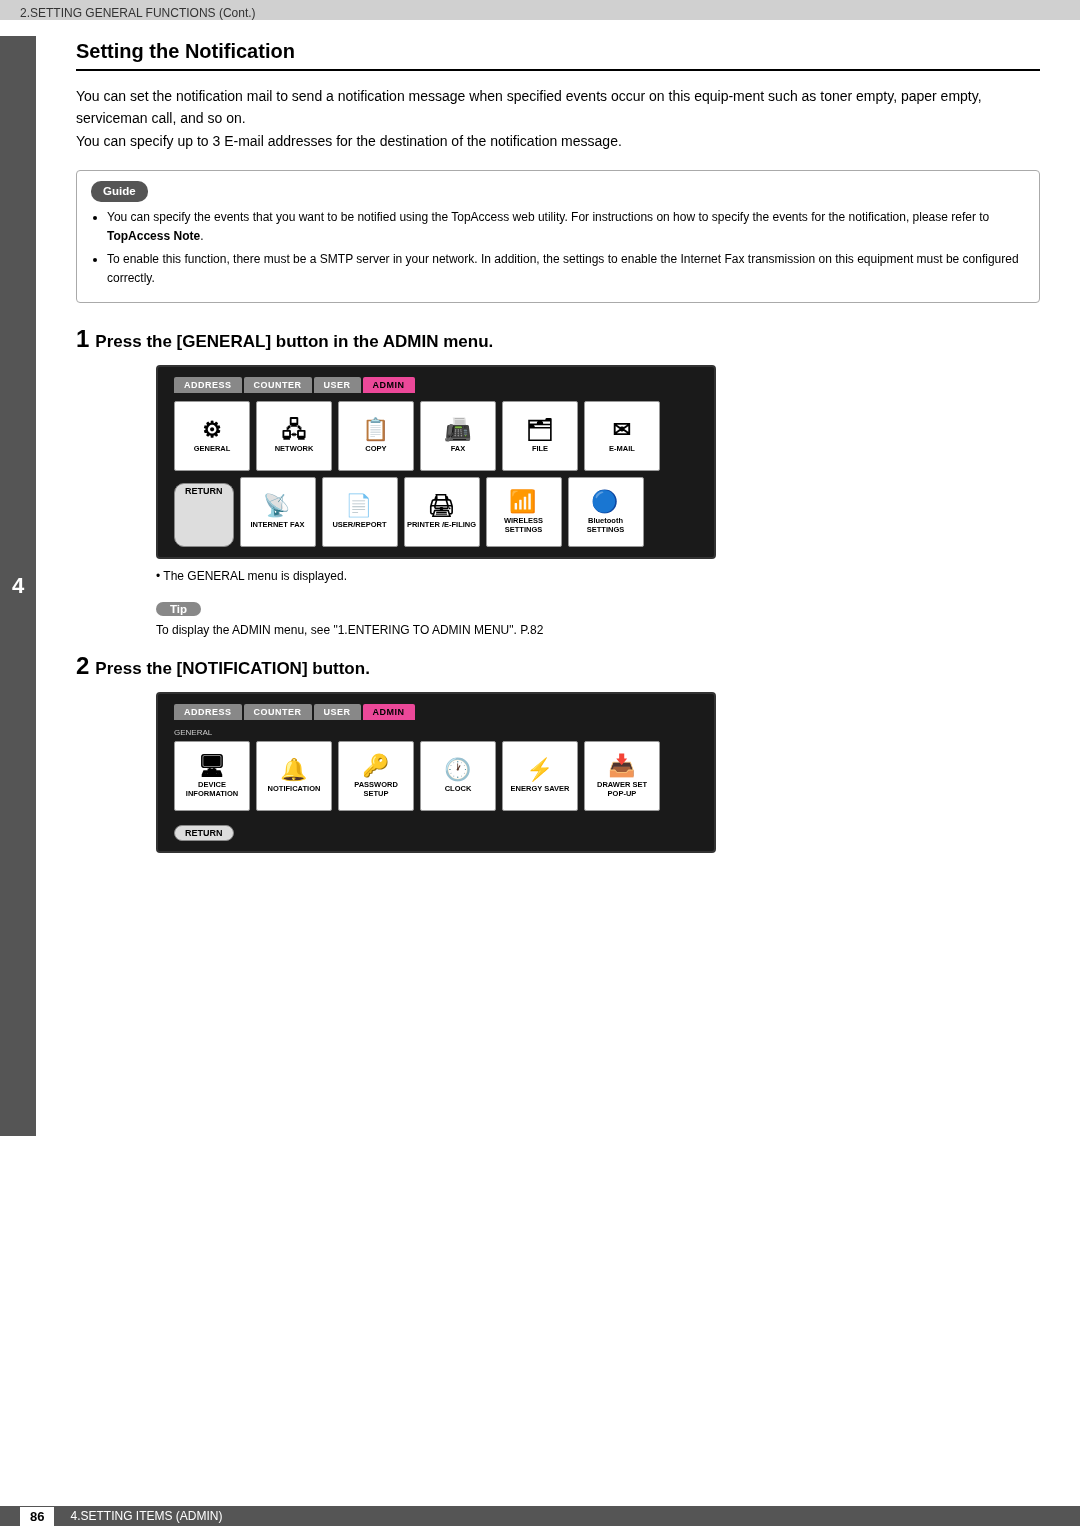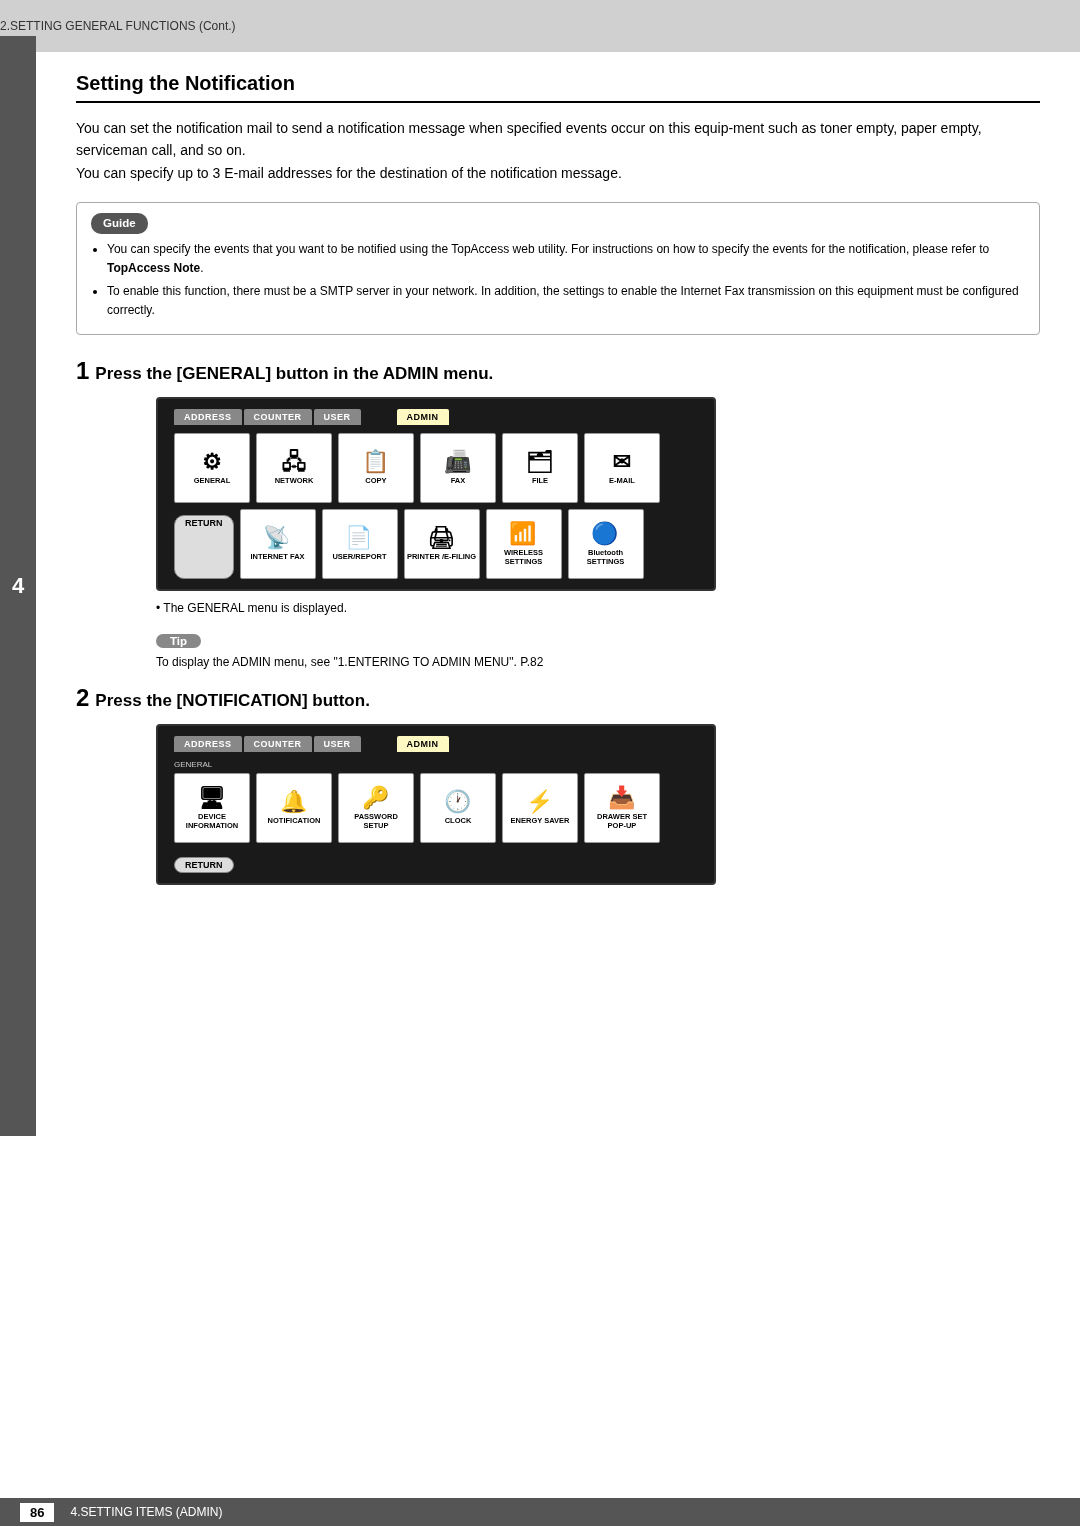--- a/index.html
+++ b/index.html
@@ -8,23 +8,24 @@
       background: #fff;
       color: #000;
       width: 1080px;
       min-height: 1526px;
       position: relative;
     }
 
     
     .top-bar {
       background: #d0d0d0;
-      height: 52px;
-      display: flex;
-      align-items: center;
+      height: 20px;
+      display: flex;
+      align-items: flex-end;
+      padding-left: 20px;
       font-size: 12px;
       color: #333;
     }
 
     
     .side-tab {
       position: absolute;
       left: 0;
       top: 36px;
       width: 36px;
@@ -120,23 +121,22 @@
     .tab-item {
       background: #888;
       color: #fff;
       font-size: 9px;
       font-weight: bold;
       padding: 3px 10px;
       border-radius: 2px 2px 0 0;
       letter-spacing: 0.5px;
     }
     .tab-item.active {
-      background: #fef9c3;
+      background: #ec4899;
       color: #000;
-      margin-left: 34px;
     }
 
     
     .icon-grid {
       display: flex;
       gap: 6px;
       flex-wrap: wrap;
     }
     .icon-cell {
       background: #fff;
@@ -200,21 +200,21 @@
     .tip-text {
       font-size: 12px;
     }
 
     
     .bottom-bar {
       position: absolute;
       bottom: 0;
       left: 0;
       right: 0;
-      height: 28px;
+      height: 20px;
       background: #555;
       display: flex;
       align-items: center;
       padding: 0 20px;
     }
     .page-number {
       background: #fff;
       color: #000;
       font-weight: bold;
       font-size: 13px;

